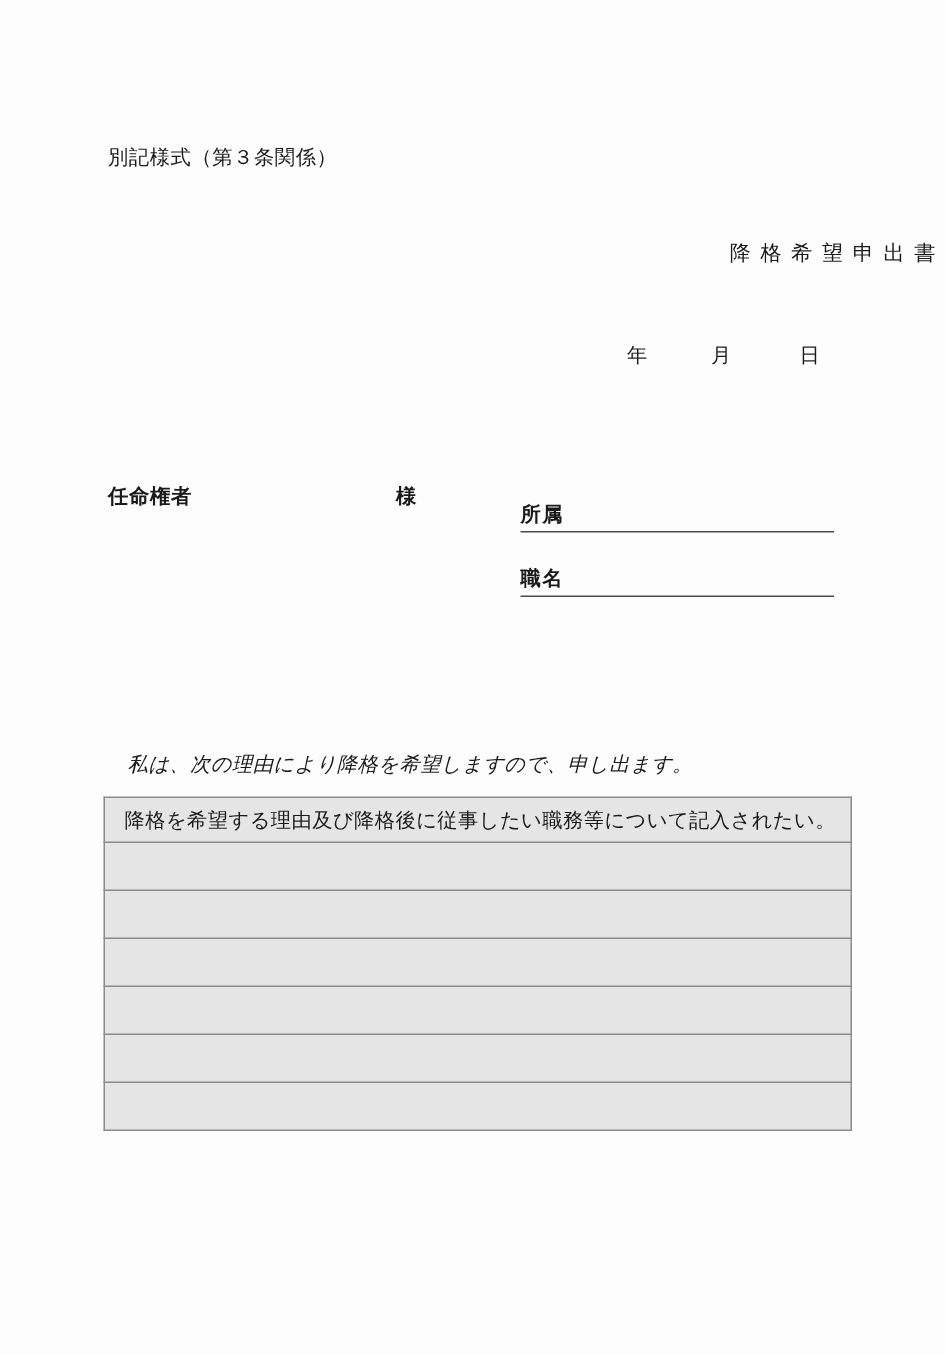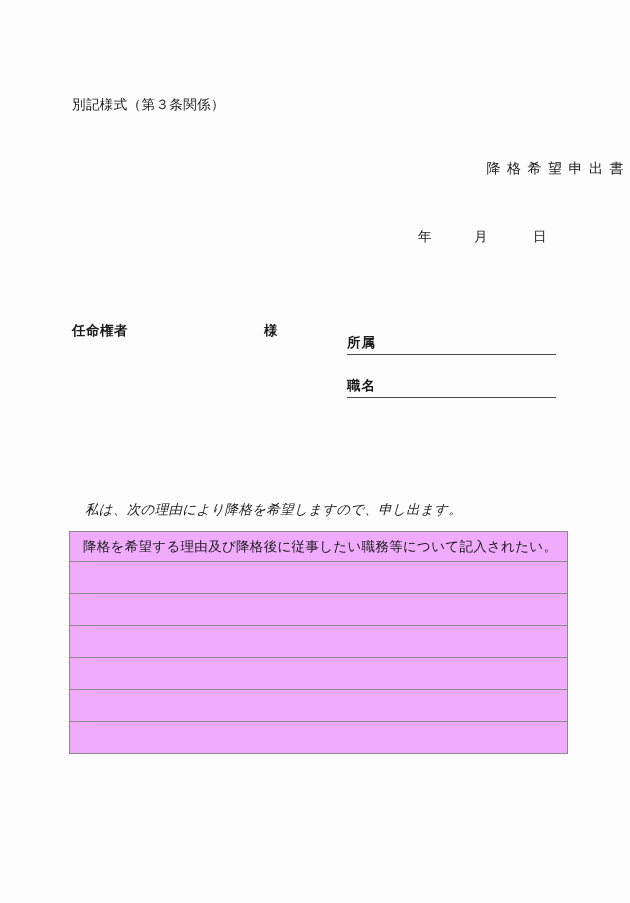--- a/index.html
+++ b/index.html
@@ -113,21 +113,21 @@
     position: absolute;
     left: 69px;
     top: 531px;
     width: 499px;
     border-collapse: collapse;
     table-layout: fixed;
   }
   .reason-table td {
     border: 1px solid #8b8b8b;
     padding: 0;
-    background: #f0abfc;
+    background: #e5e5e5;
   }
   .reason-table td.header-cell {
     height: 29px;
     font-size: 13.5px;
     letter-spacing: 0.3px;
     padding: 0 0 0 13px;
     white-space: nowrap;
     vertical-align: middle;
   }
   .reason-table td.blank-cell {

